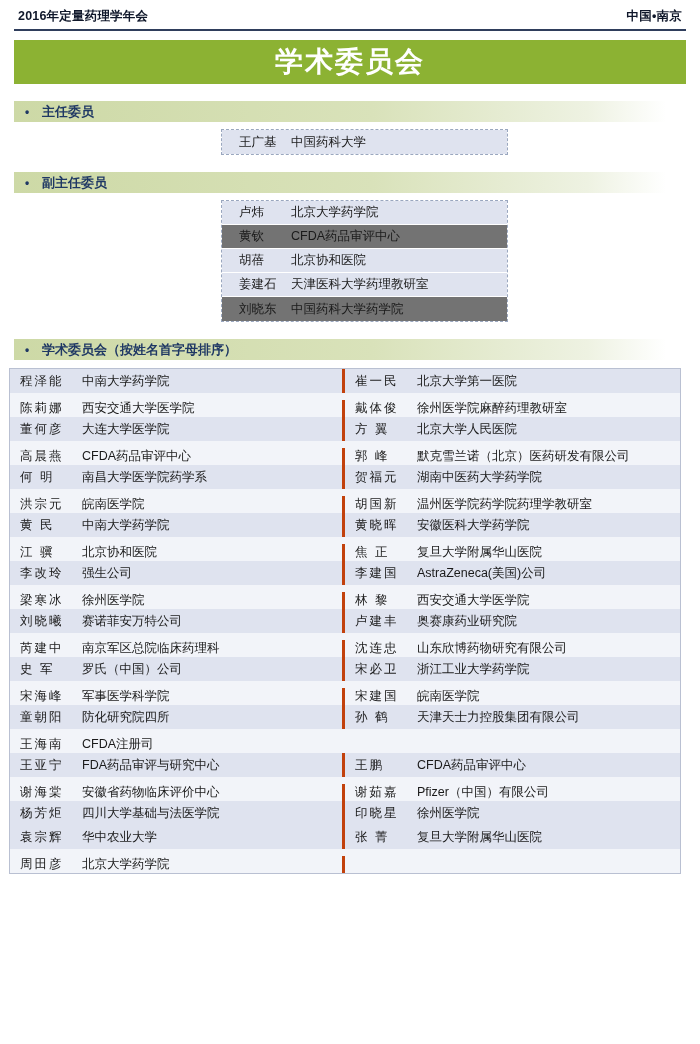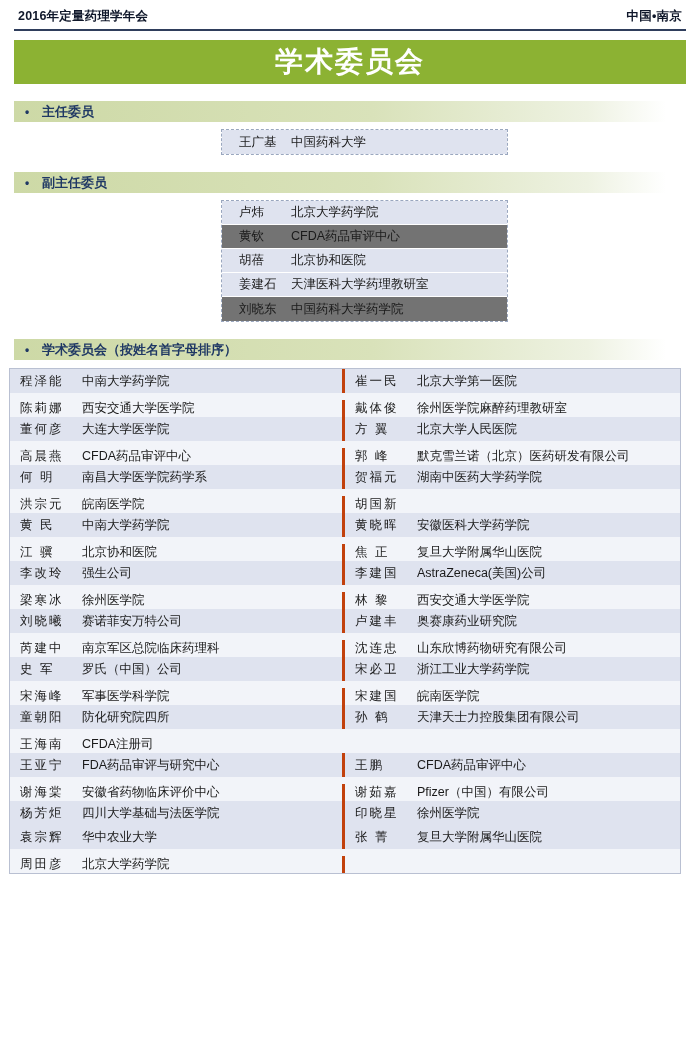--- a/index.html
+++ b/index.html
@@ -233,20 +233,21 @@
           <span class="og">湖南中医药大学药学院</span>
         </div>
       </div>
       <div class="list-row even">
         <div class="cell">
           <span class="nm">洪宗元</span>
           <span class="og">皖南医学院</span>
         </div>
         <div class="cell">
           <span class="nm">胡国新</span>
+          <span class="og">温州医学院药学院药理学教研室</span>
         </div>
       </div>
       <div class="list-row odd">
         <div class="cell">
           <span class="nm">黄 民</span>
           <span class="og">中南大学药学院</span>
         </div>
         <div class="cell">
           <span class="nm">黄晓晖</span>
           <span class="og">安徽医科大学药学院</span>

